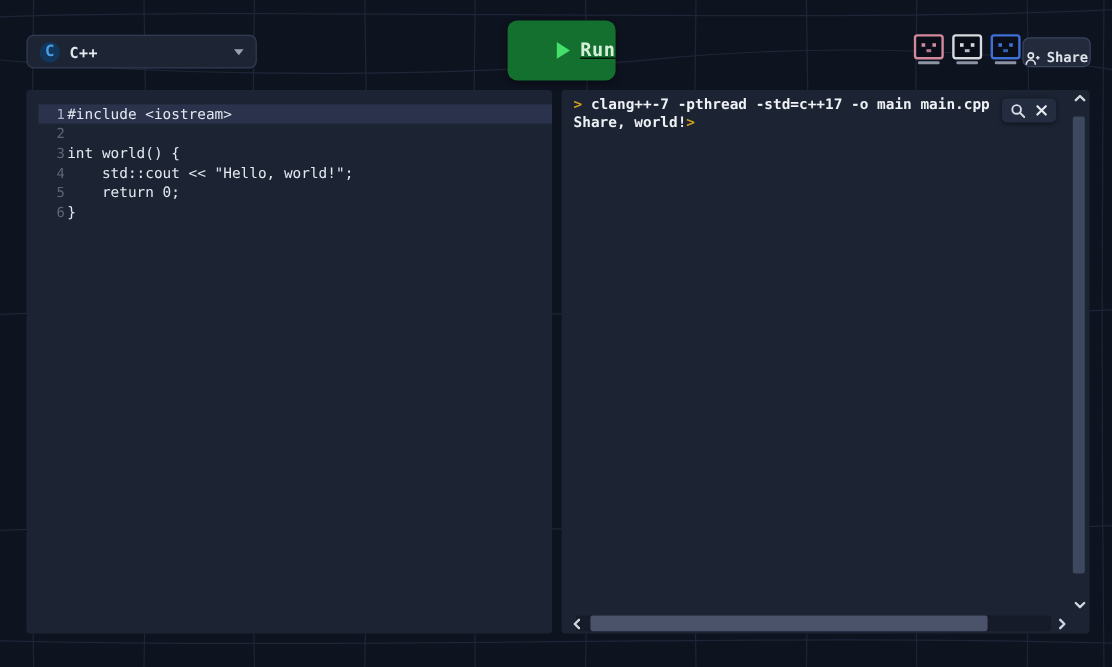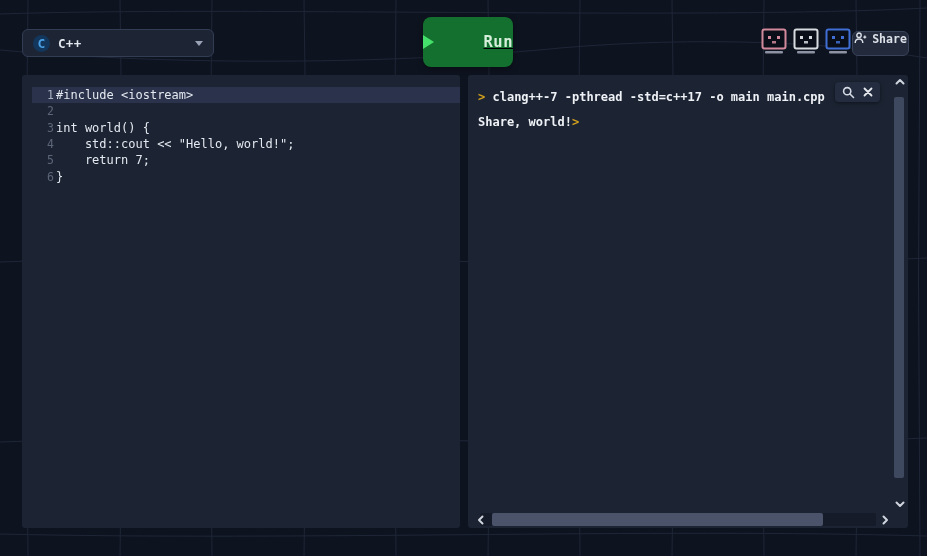--- a/index.html
+++ b/index.html
@@ -19,47 +19,47 @@
   .lang-dropdown{position:absolute;left:22px;top:29px;width:192px;height:28px;
     background:var(--control-bg);border:1px solid var(--control-border);border-radius:6px;
     display:flex;align-items:center;padding:0 10px;cursor:pointer;}
   .cpp-logo{width:17px;height:17px;border-radius:50%;background:#12365c;color:var(--cpp-blue);
     font-weight:bold;font-size:13px;line-height:17px;text-align:center;margin-right:8px;}
   .lang-label{color:#e3e7ee;font-size:12.5px;font-weight:bold;letter-spacing:.3px;}
   .dd-chevron{margin-left:auto;width:0;height:0;border-left:4.5px solid transparent;
     border-right:4.5px solid transparent;border-top:5.5px solid #9aa3b5;}
 
   .run-button{position:absolute;left:423px;top:17px;width:90px;height:50px;border-radius:8px;
-    background:var(--accent-green);display:flex;align-items:center;justify-content:space-between;gap:9px;cursor:pointer;
+    background:var(--accent-green);display:flex;align-items:center;justify-content:flex-end;gap:9px;cursor:pointer;
     box-shadow:0 2px 6px rgba(0,0,0,.4);text-decoration:underline;}
   .play-tri{width:0;height:0;border-top:7px solid transparent;border-bottom:7px solid transparent;
     border-left:11px solid var(--accent-green-bright);}
   .run-label{color:var(--run-text);font-size:15.5px;font-weight:bold;letter-spacing:.5px;}
 
   .theme-switcher{position:absolute;left:761px;top:28px;display:flex;gap:6px;}
   .monitor{width:26px;height:27px;cursor:pointer;}
   .monitor svg{display:block;}
 
   .share-button{position:absolute;left:852px;top:31px;width:57px;height:25px;border-radius:6px;
-    background:#222a3c;border:1px solid #39435a;display:flex;align-items:flex-start;justify-content:center;gap:5px;cursor:pointer;}
+    background:#222a3c;border:1px solid #39435a;display:flex;align-items:flex-end;justify-content:center;gap:5px;cursor:pointer;}
   .share-label{color:#dde1e8;font-size:11.5px;font-weight:bold;}
 
   
   .editor-panel{position:absolute;left:22px;top:75px;width:438px;height:453px;
     background:var(--panel-bg);border-radius:3px;padding:12px 0 0 10px;overflow:hidden;cursor:text;}
   .line{display:flex;align-items:center;height:16.3px;font-size:12px;white-space:pre;}
   .line.active{background:var(--active-line-bg);}
   .gutter{width:22px;text-align:right;color:var(--muted-text);flex:0 0 22px;font-size:11.5px;}
   .line.active .gutter{color:#aab3c5;}
   .code{margin-left:2px;color:var(--code-text);}
 
   
   .terminal-panel{position:absolute;left:468px;top:75px;width:440px;height:453px;
     background:var(--panel-bg);border-radius:3px;padding:5px 0 0 10px;overflow:hidden;}
-  .t-line{height:15.3px;font-size:12px;font-weight:bold;white-space:pre;color:#eef1f5;margin-top:10px;}
+  .t-line{height:15.3px;font-size:12px;font-weight:bold;white-space:pre;color:#eef1f5;}
   .t-prompt{color:var(--prompt-yellow);}
 
   .term-toolbar{position:absolute;top:7px;right:28px;height:20px;display:flex;align-items:center;gap:8px;
     background:#242d40;border-radius:4px;padding:0 7px;box-shadow:0 1px 4px rgba(0,0,0,.5);}
   .icon-btn{display:flex;align-items:center;justify-content:center;cursor:pointer;}
 
   .v-scroll-thumb{position:absolute;right:4px;top:22px;width:10px;height:381px;background:#3e4960;border-radius:2px;cursor:grab;}
   .scroll-up{position:absolute;right:3px;top:3px;cursor:pointer;}
   .scroll-down{position:absolute;right:3px;top:426px;cursor:pointer;}
   .h-track{position:absolute;left:12px;right:32px;top:438px;height:13px;background:#151b29;border-radius:2px;}
@@ -146,21 +146,21 @@
     </span>
     <span class="share-label">Share</span>
   </div>
 
   <div class="editor-panel">
     <div>
         <div class="line active"><span class="gutter">1</span><span class="code">#include &lt;iostream&gt;</span></div>
         <div class="line"><span class="gutter">2</span><span class="code"></span></div>
         <div class="line"><span class="gutter">3</span><span class="code">int world() {</span></div>
         <div class="line"><span class="gutter">4</span><span class="code">    std::cout &lt;&lt; "Hello, world!";</span></div>
-        <div class="line"><span class="gutter">5</span><span class="code">    return 7;</span></div>
+        <div class="line"><span class="gutter">5</span><span class="code">    return 0;</span></div>
         <div class="line"><span class="gutter">6</span><span class="code">}</span></div>
       </div>
   </div>
 
   <div class="terminal-panel">
     <div>
         <div class="t-line"><span class="t-prompt">&gt;</span><span> clang++-7 -pthread -std=c++17 -o main main.cpp</span></div>
         <div class="t-line"><span>Share, world!</span><span class="t-prompt">&gt;</span></div>
       </div>
 

